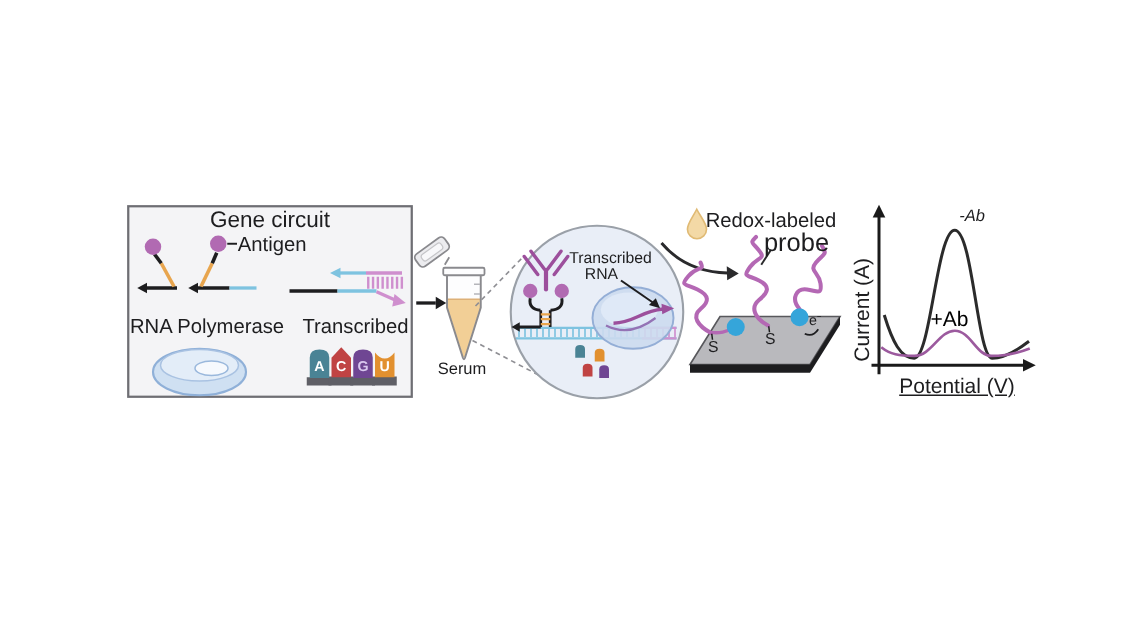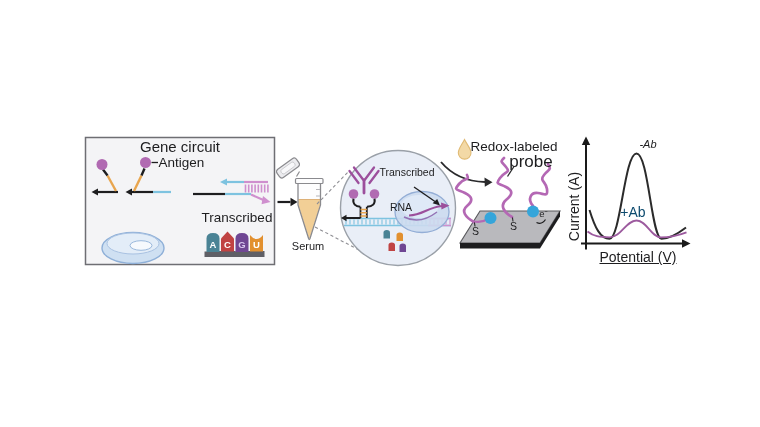--- a/index.html
+++ b/index.html
@@ -2,21 +2,21 @@
 <html><head>
 <meta charset="utf-8">
 <style>
   html,body{margin:0;padding:0;background:#ffffff;}
   .canvas{position:relative;width:760px;height:427px;background:#ffffff;overflow:hidden;
           font-family:"Liberation Sans",sans-serif;}
   .art{position:absolute;left:0;top:0;}
   .label{position:absolute;color:#1d1d1f;line-height:1.08;white-space:nowrap;
          font-family:"Liberation Sans",sans-serif;}
   .c{text-align:center;}
-  .purple-text{color:#0c4a6e;}
+  .purple-text{color:#000000;}
   .rot{transform:rotate(-90deg);transform-origin:center center;}
 </style>
 </head>
 <body>
 
 <div class="canvas">
 
 <svg class="art" width="760" height="427" viewBox="0 0 760 427">
 
   <g>
@@ -176,27 +176,28 @@
     <polygon points="690.5,243.5 682,239.3 682,247.7" fill="#1a1a1a"></polygon>
     <path d="M589.5,210 C595,228 600.5,238.8 609.5,238.8 C620.5,238.8 624.5,153.5 636.5,153.5 C648.5,153.5 651.5,238.8 661.5,238.8 C669.5,238.8 677.5,234 686,227.5" fill="none" stroke-width="2" stroke="#2b2b2b"></path>
     <path d="M587.5,231.5 C593.5,236.3 599.5,237.3 609.5,237.3 C621,237.3 626,220.5 636.5,220.5 C647,220.5 651,237.3 661,237.3 C670,237.3 680,234.8 686.5,232.3" fill="none" stroke-width="1.8" stroke="#9c5a9e"></path>
   </g>
 </svg>
 
 <div class="label c" style="left:85px;top:139px;width:190px;font-size:15px;">Gene circuit</div>
 
 <div class="label" style="left:158.5px;top:155.5px;font-size:13.5px;">Antigen</div>
 
+<div class="label c" style="left:86px;top:211px;width:104px;font-size:13.5px;">RNA Polymerase</div>
 
 <div class="label c" style="left:199px;top:211px;width:76px;font-size:13.5px;">Transcribed</div>
 
 <div class="label c" style="left:278px;top:241px;width:60px;font-size:11px;">Serum</div>
 
 <div class="label c" style="left:372px;top:167px;width:70px;font-size:10.5px;">Transcribed</div>
-<div class="label c" style="left:366px;top:177.5px;width:70px;font-size:10.5px;margin-top:24px;">RNA</div>
+<div class="label c" style="left:366px;top:177.5px;width:70px;font-size:10.5px;">RNA</div>
 
 <div class="label c" style="left:464px;top:139.5px;width:100px;font-size:13.5px;text-align:center;">Redox-labeled</div>
 <div class="label c" style="left:486px;top:152.5px;width:90px;font-size:17px;">probe</div>
 
 <div class="label c rot" style="left:520px;top:199px;width:110px;font-size:14px;">Current (A)</div>
 
 <div class="label c" style="left:593px;top:250px;width:90px;font-size:14px;text-decoration:underline;">Potential (V)</div>
 
 <div class="label c" style="left:628px;top:139px;width:40px;font-size:11px;font-style:italic;">-Ab</div>
 

